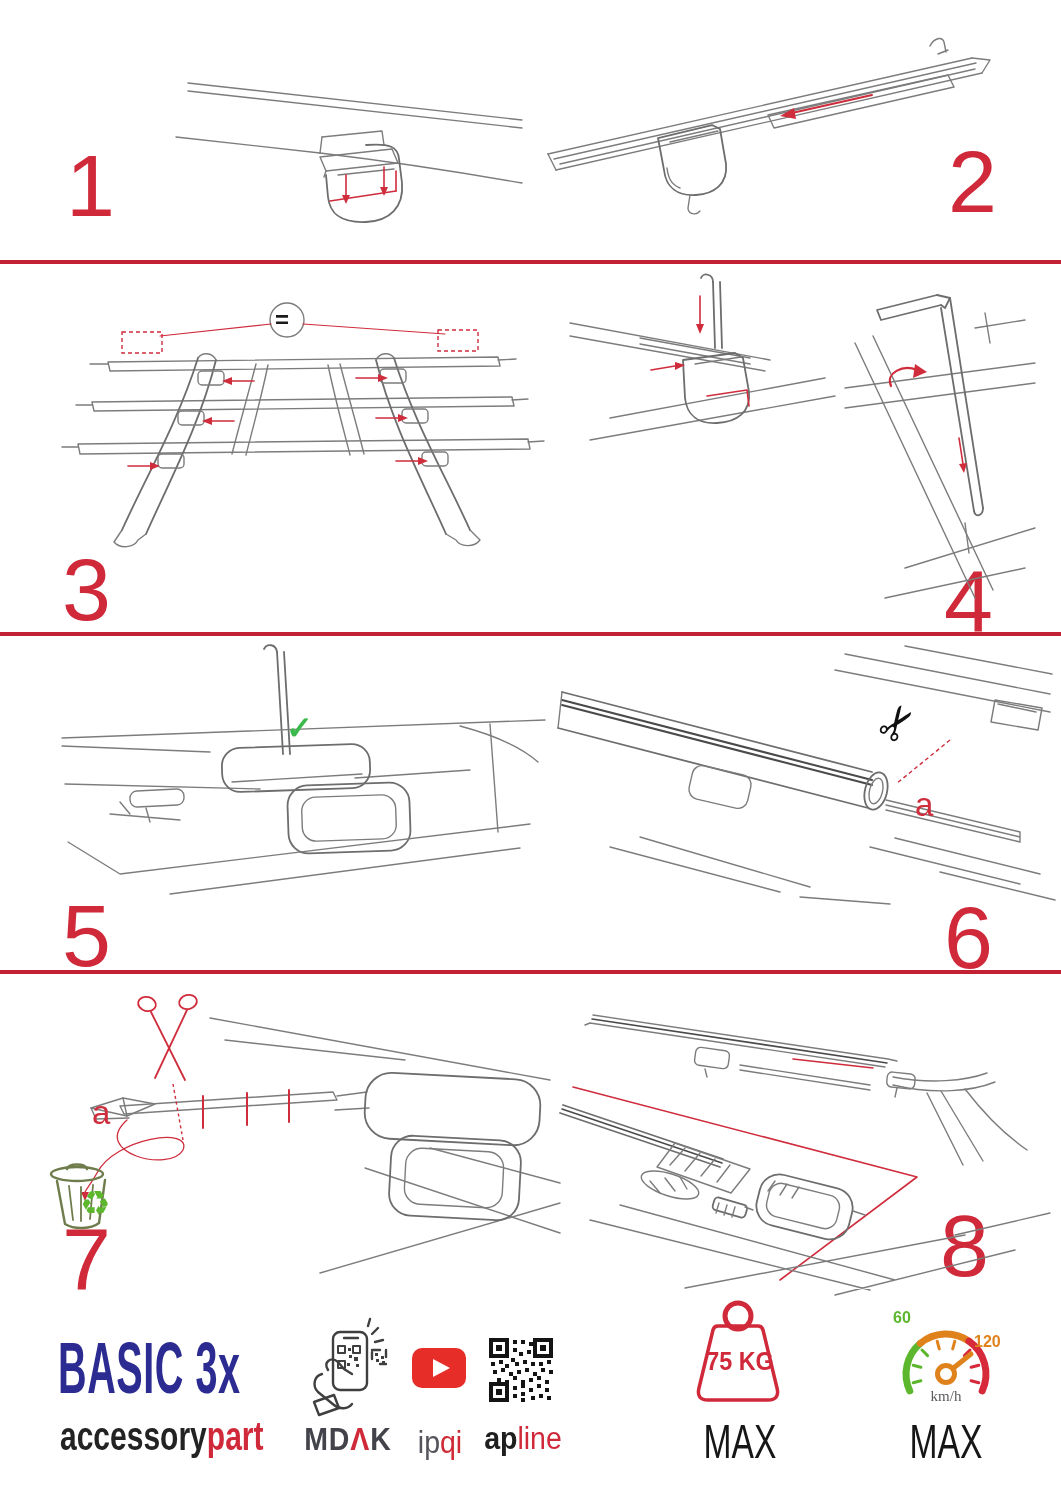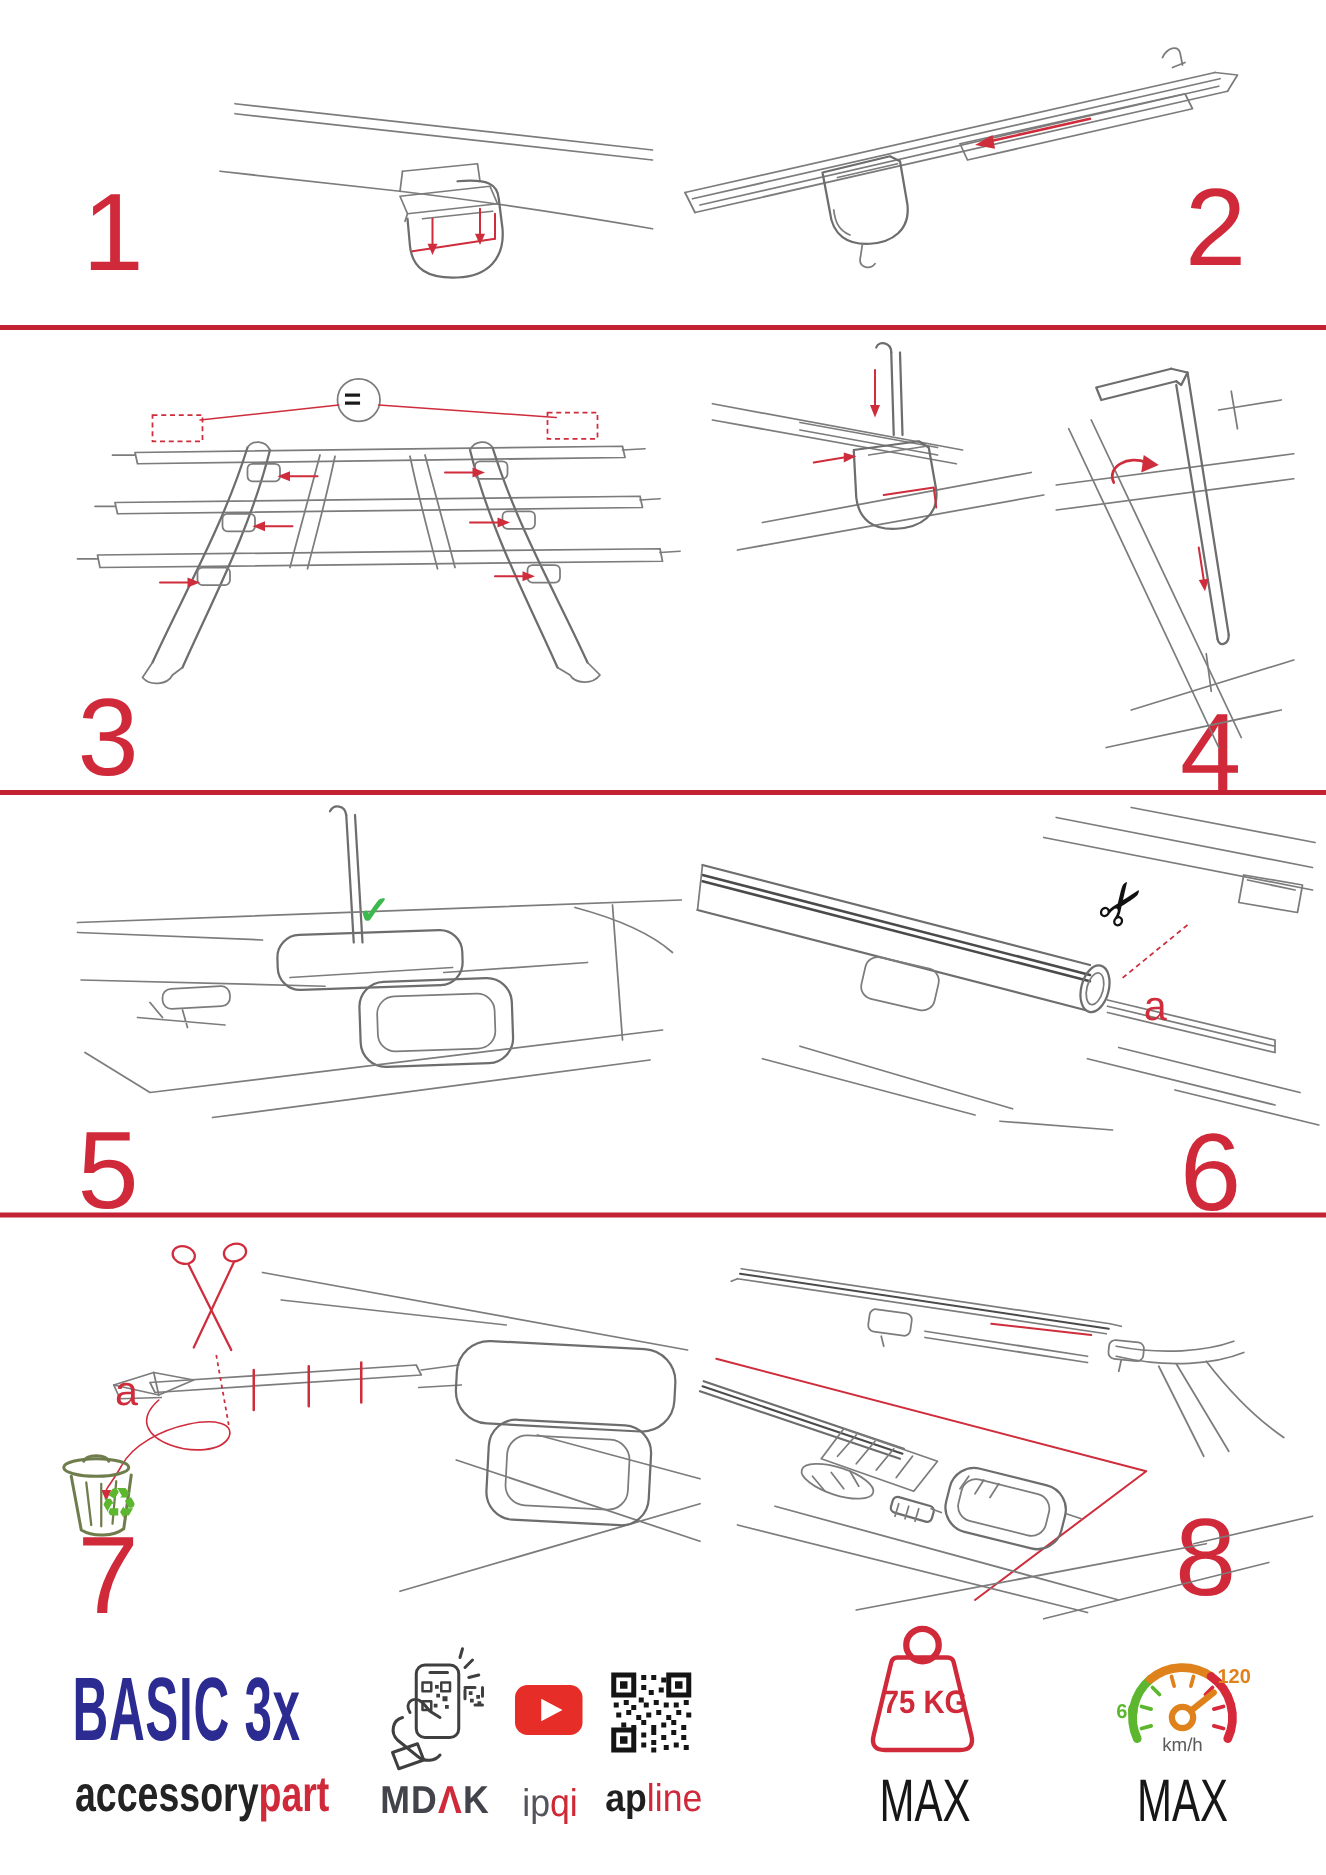--- a/index.html
+++ b/index.html
@@ -385,18 +385,18 @@
       <path stroke="#5cb72e" stroke-width="7" d="M31.8,92.9 A40,40 0 0 1 42.3,45.4"></path>
       <path stroke="#e0821c" stroke-width="7" d="M42.3,45.4 A40,40 0 0 1 90.9,43.2"></path>
       <path stroke="#d6293a" stroke-width="7" d="M90.9,43.2 A40,40 0 0 1 104.2,92.9"></path>
       <path stroke="#5cb72e" stroke-width="3" d="M35.2,84.8 L42.9,82.7 M35.2,67.2 L42.9,69.3 M44,52 L49.6,57.6"></path>
       <path stroke="#e0821c" stroke-width="3" d="M59.2,43.2 L61.3,50.9 M76.8,43.2 L74.7,50.9"></path>
       <path stroke="#d6293a" stroke-width="3" d="M92,52 L86.4,57.6 M100.8,67.2 L93.1,69.3 M100.8,84.8 L93.1,82.7"></path>
       <path stroke="#e0821c" stroke-width="5" d="M68,76 L93,56"></path>
       <circle cx="68" cy="76" r="8.5" stroke="#e0821c" stroke-width="5" fill="#ffffff"></circle>
     </g>
   </svg>
-  <span class="g60" style="left:893px;top:1361px;">60</span>
+  <span class="g60" style="left:893px;top:1309px;">60</span>
   <span class="o120" style="left:974px;top:1333px;">120</span>
-  <span class="kmh" style="left:878px;top:1388px;width:136px;">km/h</span>
+  <span class="kmh" style="left:878px;top:1388px;width:136px;font-family:Liberation Serif, serif;">km/h</span>
   <span class="maxlbl" style="left:878px;top:1418px;width:136px;">MAX</span>
 
 </div>
 
 </body></html>

